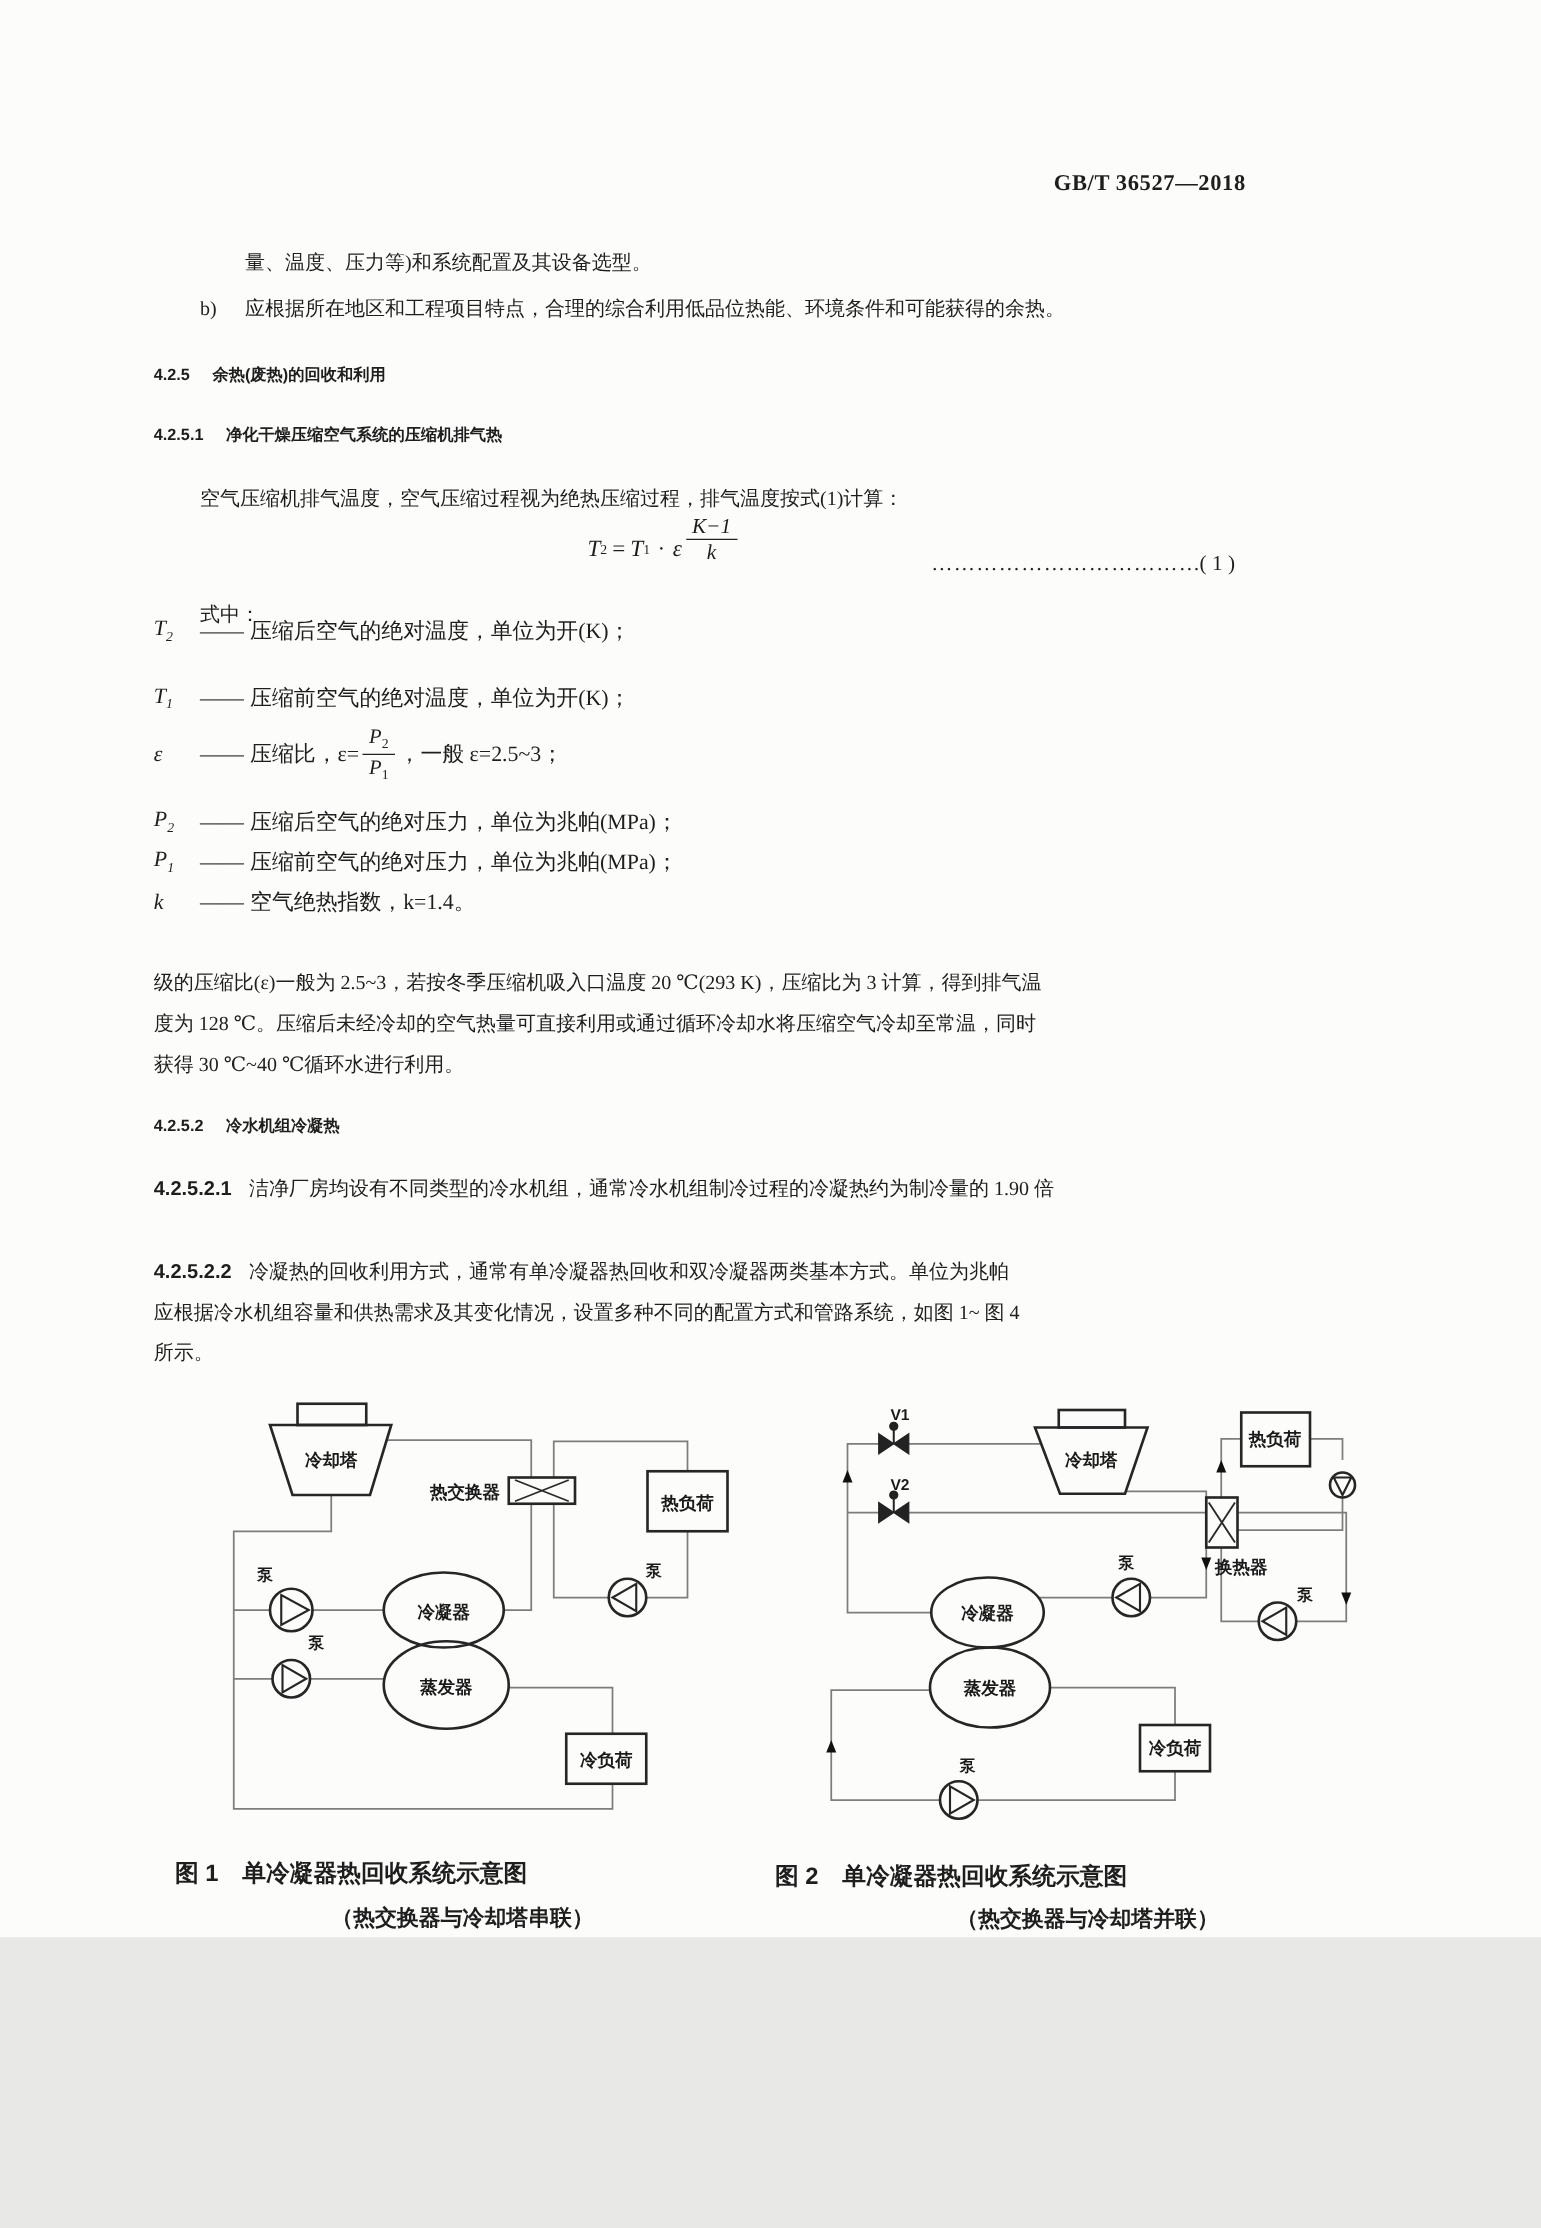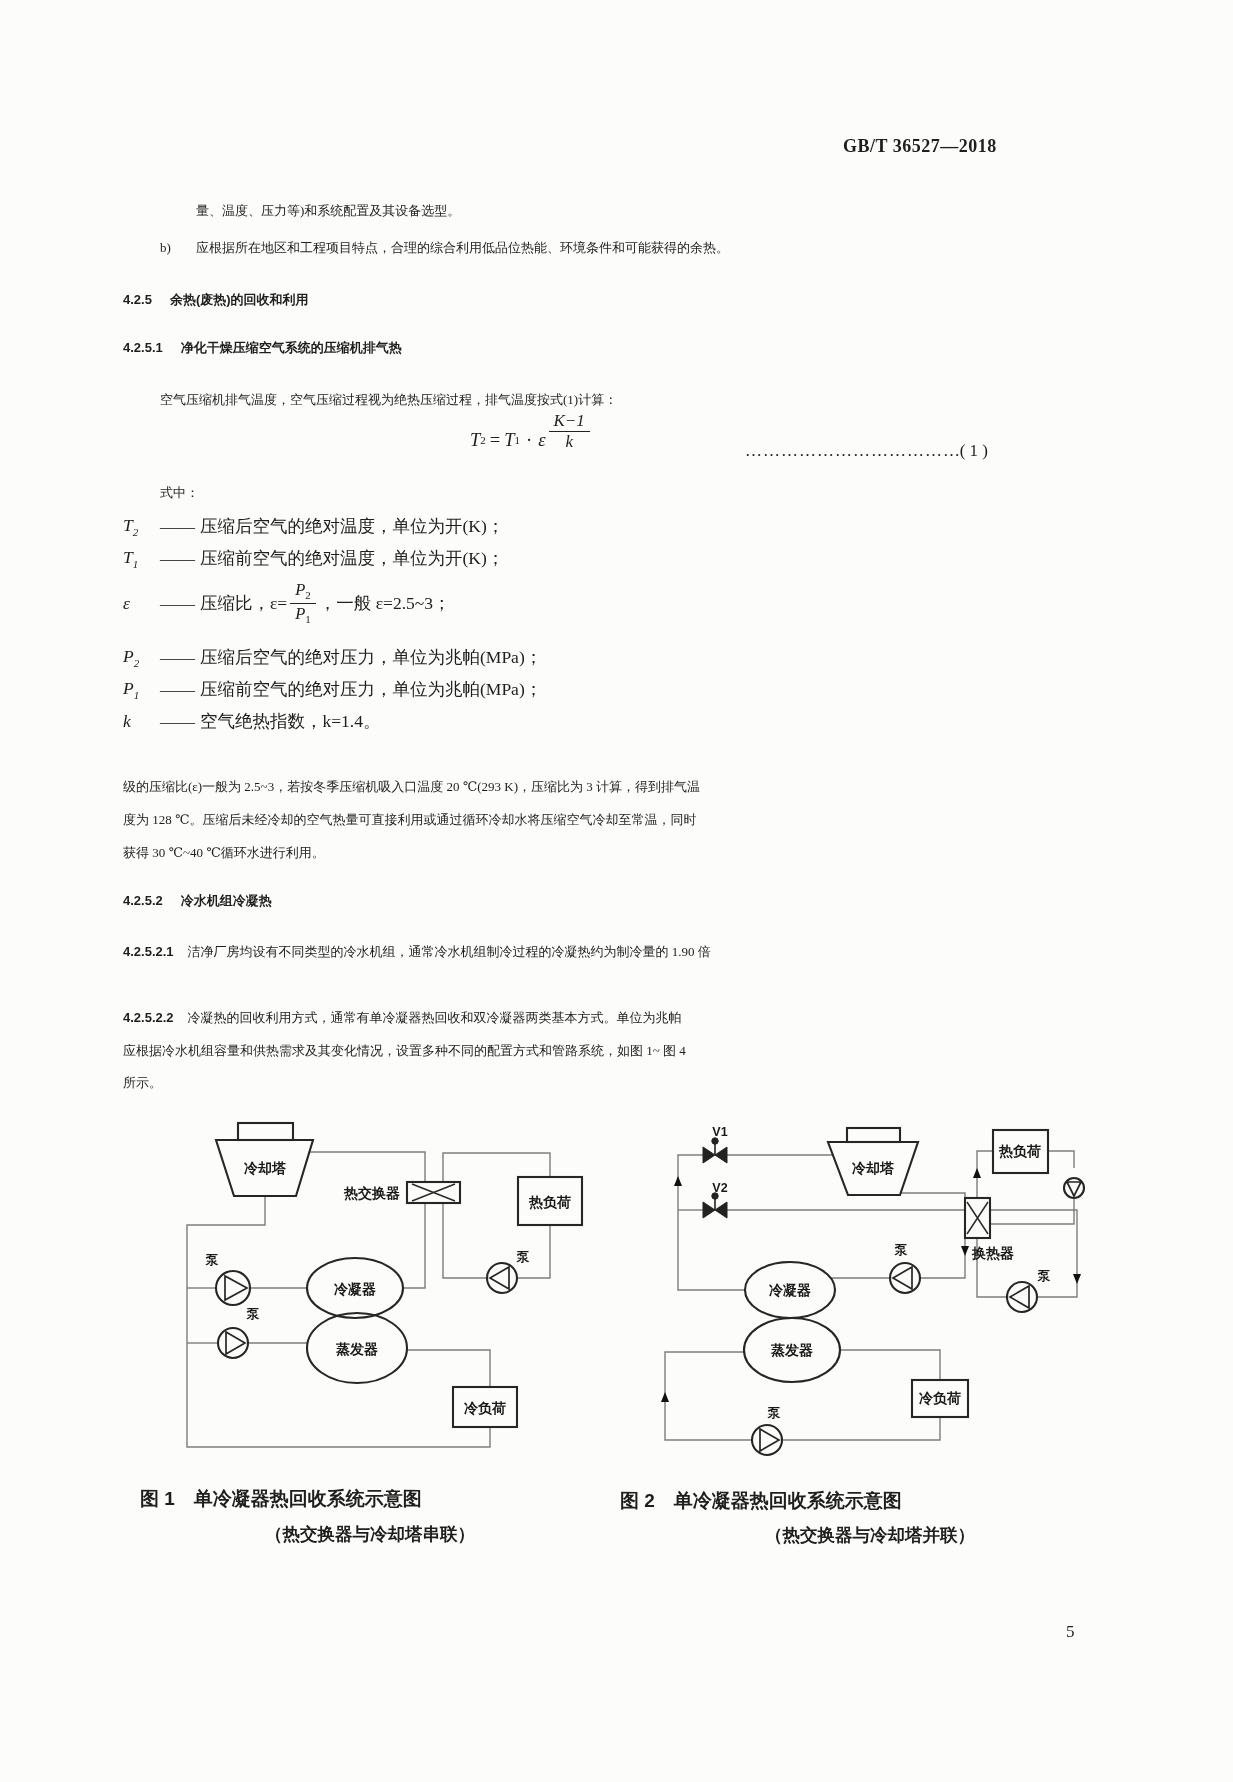--- a/index.html
+++ b/index.html
@@ -1,22 +1,22 @@
 <!DOCTYPE html>
 <html><head>
 <meta charset="utf-8">
 <style>
   html,body{margin:0;padding:0;background:#e8e8e6;}
   .page{
-    position:relative;width:1233px;height:1782px;margin:0 auto;
+    position:relative;width:1233px;height:1550px;margin:0 auto;
     background:#fcfcfa;color:#1e1e1e;overflow:hidden;
     font-family:"Liberation Serif","DejaVu Serif",serif;
   }
   .abs{position:absolute;white-space:nowrap;}
-  .body-text{font-size:13px;line-height:22px;}
+  .body-text{font-size:16px;line-height:22px;}
   .head{font-family:Liberation Sans, sans-serif;font-weight:bold;font-size:13px;}
   .head .num{margin-right:18px;}
   .doc-code{font-size:18px;font-weight:bold;letter-spacing:.5px;}
   .marker{display:inline-block;width:36px;}
   .clause-num{font-family:"Liberation Sans","DejaVu Sans",sans-serif;font-weight:bold;margin-right:14px;}
   .def-line{left:123px;display:flex;align-items:center;font-size:17.5px;}
   .def-sym{display:inline-block;width:37px;font-style:italic;}
   .def-sym i{font-style:italic;}
   .def-dash{display:inline-block;width:40px;}
   sub{font-size:11px;}
@@ -80,21 +80,21 @@
       <i class="bot mi">k</i>
     </span>
   </div>
   <div class="abs leader-row" style="left:745px;top:441px;width:243px">
     <span class="leader">………………………………</span>
     <span>( 1 )</span>
   </div>
 
   <div class="abs body-text" style="left:160px;top:482px">式中：</div>
 
-  <div class="abs def-line" style="top:514px">
+  <div class="abs def-line" style="top:492px">
     <span class="def-sym"><i>T</i><sub>2</sub></span>
     <span class="def-dash">——</span>
     <span>压缩后空气的绝对温度，单位为开(K)；</span>
   </div>
   <div class="abs def-line" style="top:546px">
     <span class="def-sym"><i>T</i><sub>1</sub></span>
     <span class="def-dash">——</span>
     <span>压缩前空气的绝对温度，单位为开(K)；</span>
   </div>
   <div class="abs def-line" style="top:580px;height:46px">

